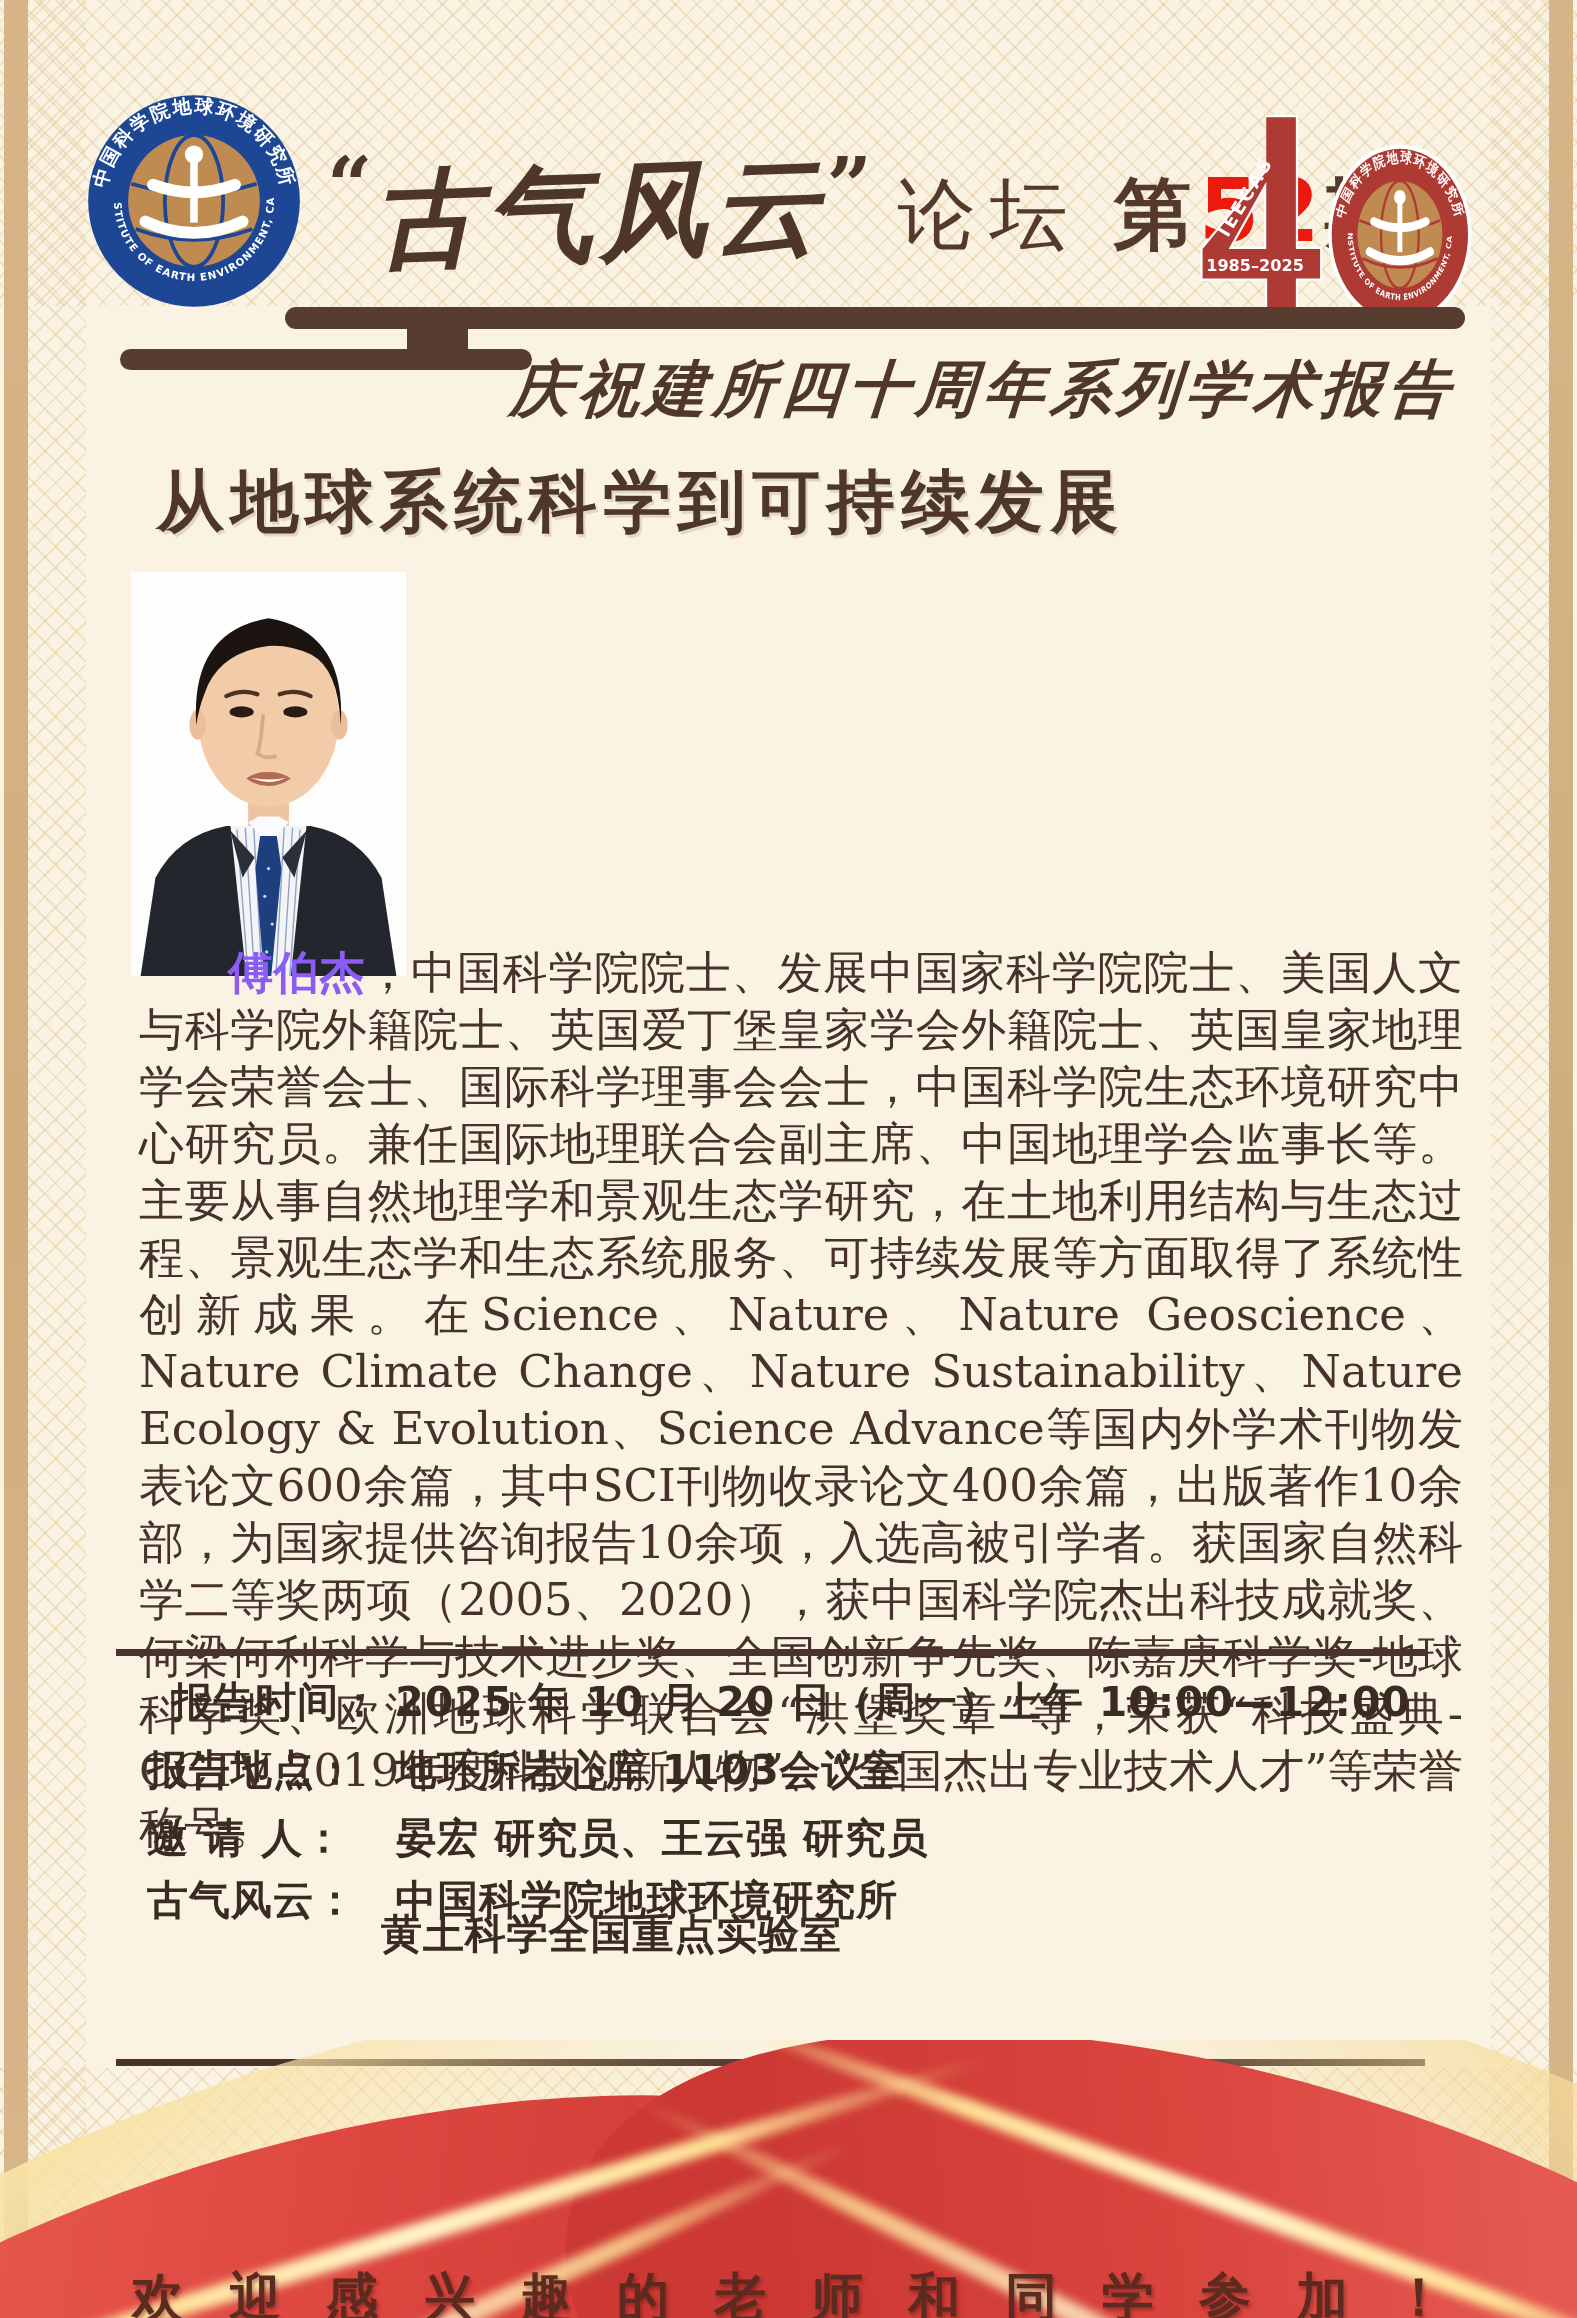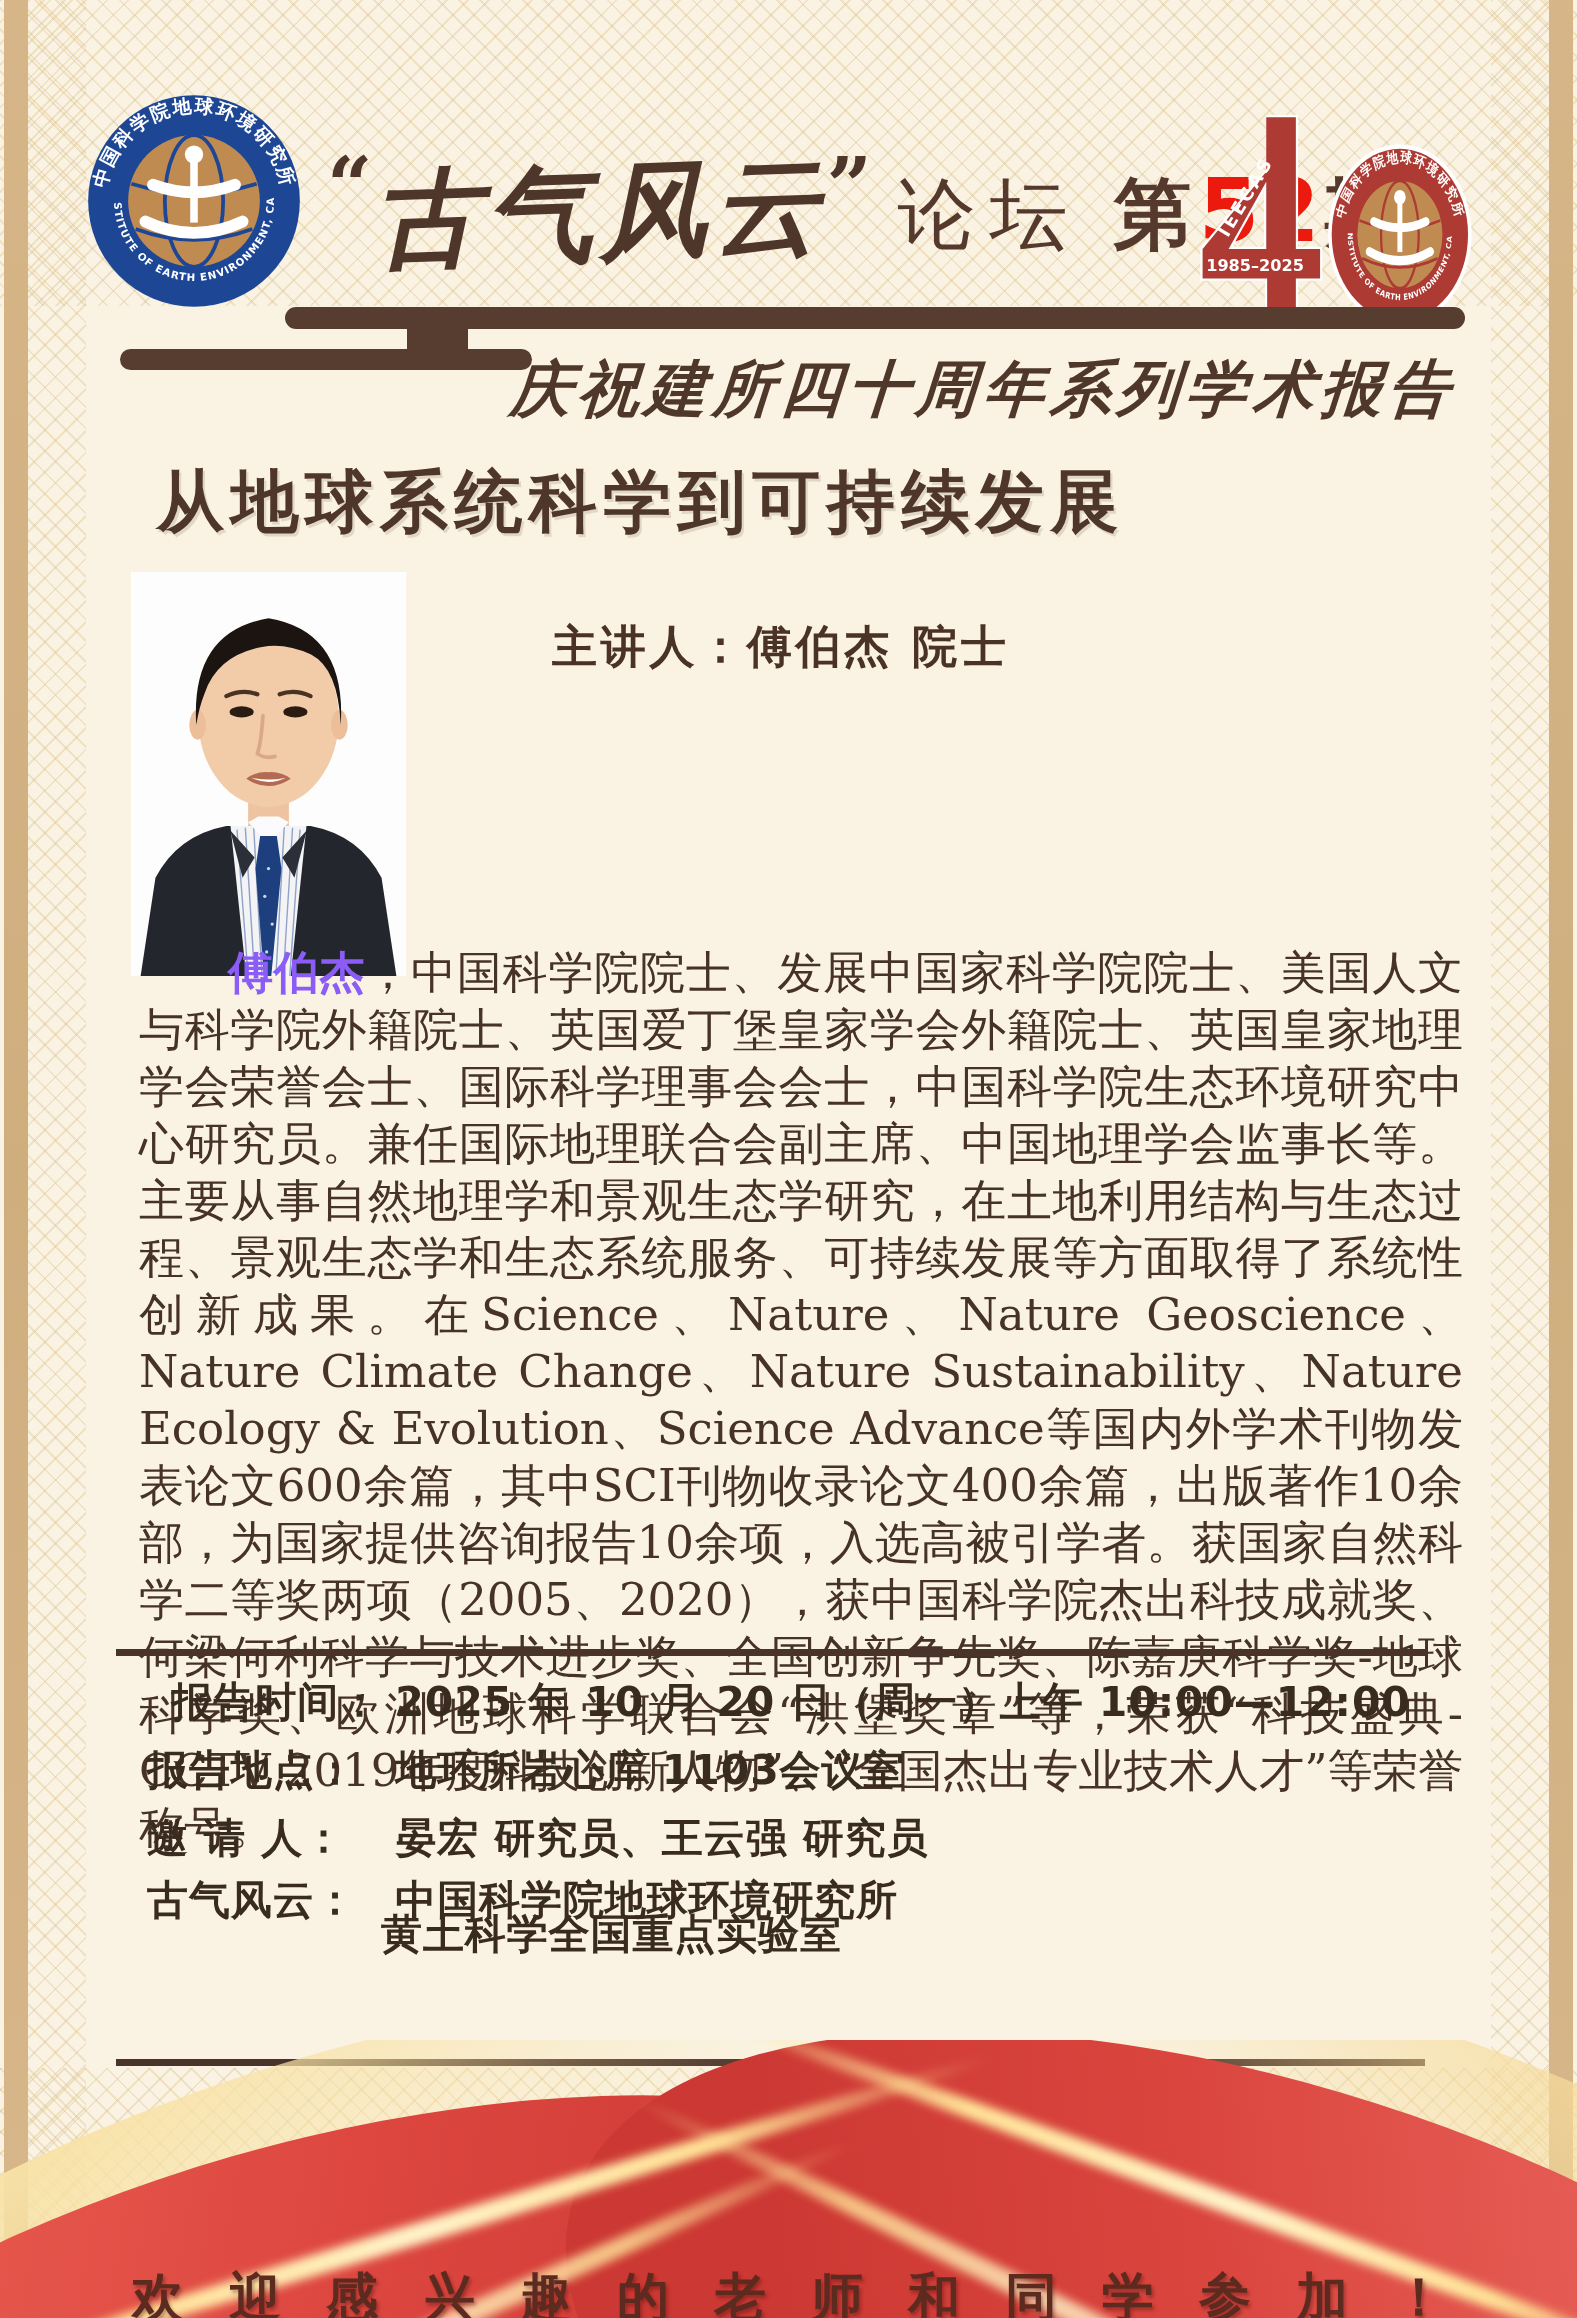--- a/index.html
+++ b/index.html
@@ -214,21 +214,20 @@
           <circle cx="296" cy="640" r="3.5"></circle>
           <circle cx="288" cy="700" r="3.5"></circle>
           <circle cx="304" cy="760" r="3.5"></circle>
           <circle cx="292" cy="820" r="3.5"></circle>
         </g>
       <path d="M205,548 L266,616 L240,660 L214,560 Z" fill="#2c2f38"></path>
       <path d="M387,548 L326,616 L352,660 L378,560 Z" fill="#2c2f38"></path>
     </svg>
   </div>
 
-  <div class="speaker-line">主讲人：傅伯杰 院士</div>
 
   <p class="bio"><b>傅伯杰</b><span>，中国科学院院士、发展中国家科学院院士、美国人文与科学院外籍院士、英国爱丁堡皇家学会外籍院士、英国皇家地理学会荣誉会士、国际科学理事会会士，中国科学院生态环境研究中心研究员。兼任国际地理联合会副主席、中国地理学会监事长等。主要从事自然地理学和景观生态学研究，在土地利用结构与生态过程、景观生态学和生态系统服务、可持续发展等方面取得了系统性创新成果。在Science、Nature、Nature Geoscience、Nature Climate Change、Nature Sustainability、Nature Ecology &amp; Evolution、Science Advance等国内外学术刊物发表论文600余篇，其中SCI刊物收录论文400余篇，出版著作10余部，为国家提供咨询报告10余项，入选高被引学者。获国家自然科学二等奖两项（2005、2020），获中国科学院杰出科技成就奖、何梁何利科学与技术进步奖、全国创新争先奖、陈嘉庚科学奖-地球科学奖、欧洲地球科学联合会“洪堡奖章”等，荣获“科技盛典-CCTV 2019年度科技创新人物”、“全国杰出专业技术人才”等荣誉称号。</span></p>
 
   <div class="rule rule-1"></div>
 
   <div class="drow r1">
     <span class="lab">报告时间：</span>
     <span class="val">2025 年 10 月 20 日（周一）上午 10:00—12:00</span>
   </div>
   <div class="drow r2">

